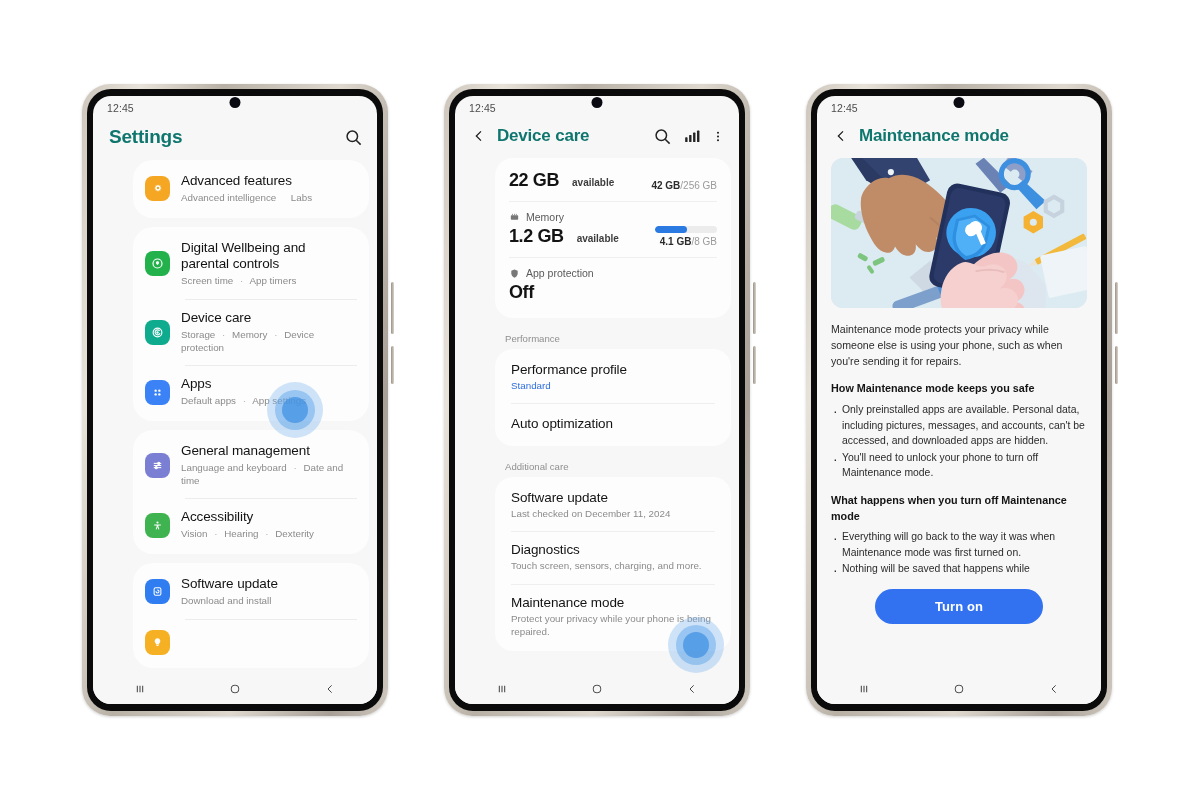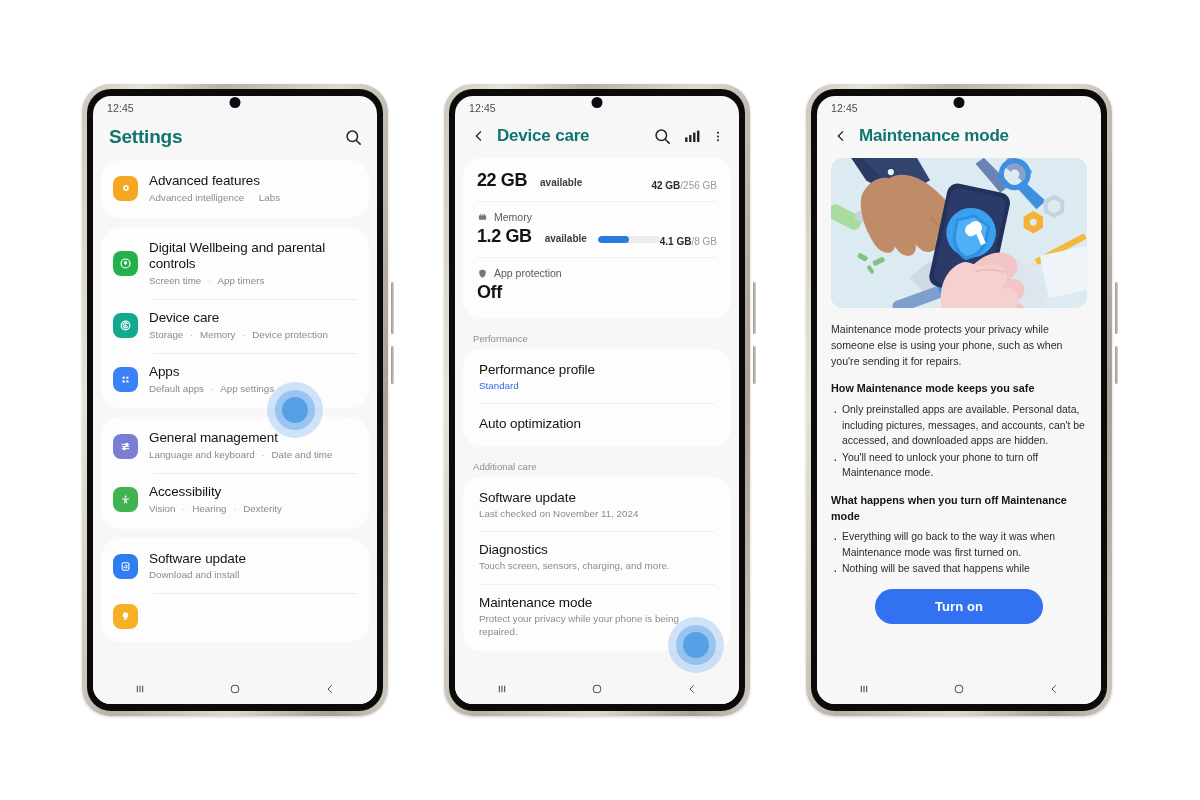--- a/index.html
+++ b/index.html
@@ -74,21 +74,21 @@
   .apphdr .title {
     font-size: 19px; font-weight: 700; color: #0f766e;
     letter-spacing: -.2px;
   }
   .apphdr.small .title { font-size: 17px; }
   .apphdr .spacer { flex: 1; }
   .hicon { width: 19px; height: 19px; flex: 0 0 19px; color:#232323; cursor:pointer; }
   .back-ic { width: 16px; height: 18px; flex: 0 0 16px; color:#1d1d1d; }
 
   
-  .body { flex: 1; overflow: hidden; position: relative; }
+  .body { flex: 1; overflow: hidden; position: relative; padding-left: 32px; }
 
   
   .card {
     background: #fdfdfd;
     border-radius: 20px;
     margin: 0 8px 9px 8px;
     padding: 2px 0;
   }
 
   .row {
@@ -434,21 +434,21 @@
                   <rect x="7" y="4" width="1.6" height="3"></rect>
                     <rect x="11" y="4" width="1.6" height="3"></rect>
                     <rect x="15" y="4" width="1.6" height="3"></rect>
                 </svg>
                 <span>Memory</span>
               </div>
               <div class="dc-main">
                 <div class="dc-big">
                   <span>1.2 GB</span><small>available</small>
                 </div>
-                <div style="display:flex;flex-direction:row;align-items:flex-start;">
+                <div style="display:flex;flex-direction:column;align-items:flex-end;">
                   <div class="bar">
                     <i id="mem-bar" style="width: 51%;"></i>
                   </div>
                   <div class="dc-right">
                     <b>4.1 GB</b><span>/8 GB</span>
                   </div>
                 </div>
               </div>
             </div>
 
@@ -471,21 +471,21 @@
             </div>
             <div class="plain-row" style="padding-top:13px;padding-bottom:13px">
               <div class="p1">Auto optimization</div>
             </div>
           </div>
 
           <div class="grp">Additional care</div>
           <div class="dc-card">
             <div class="plain-row">
               <div class="p1">Software update</div>
-              <div class="p2">Last checked on November 11, 2024</div>
+              <div class="p2">Last checked on December 11, 2024</div>
             </div>
             <div class="plain-row">
               <div class="p1">Diagnostics</div>
               <div class="p2">Touch screen, sensors, charging, and more.</div>
             </div>
             <div class="plain-row">
               <div class="p1">Maintenance mode</div>
               <div class="p2" style="max-width:230px">Protect your privacy while your phone is being repaired.</div>
             </div>
           </div>

